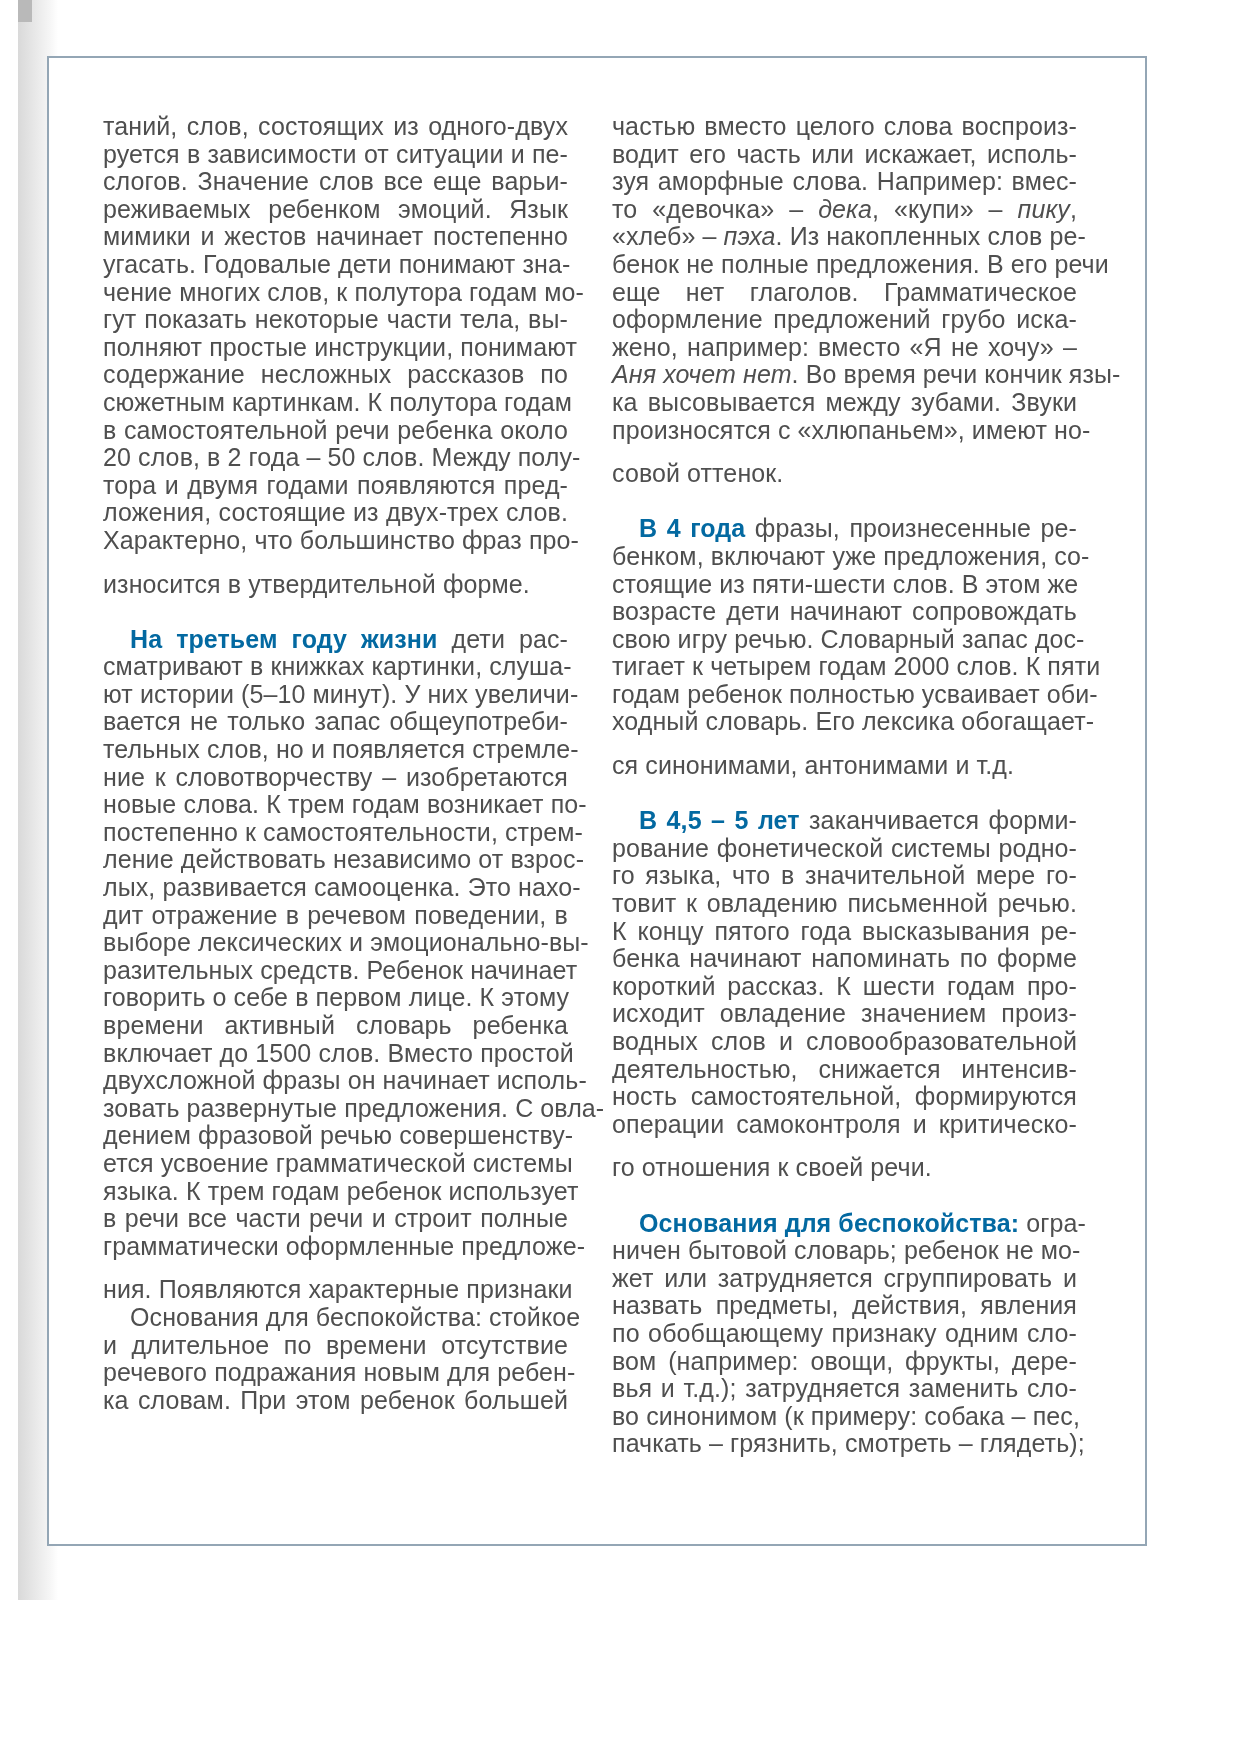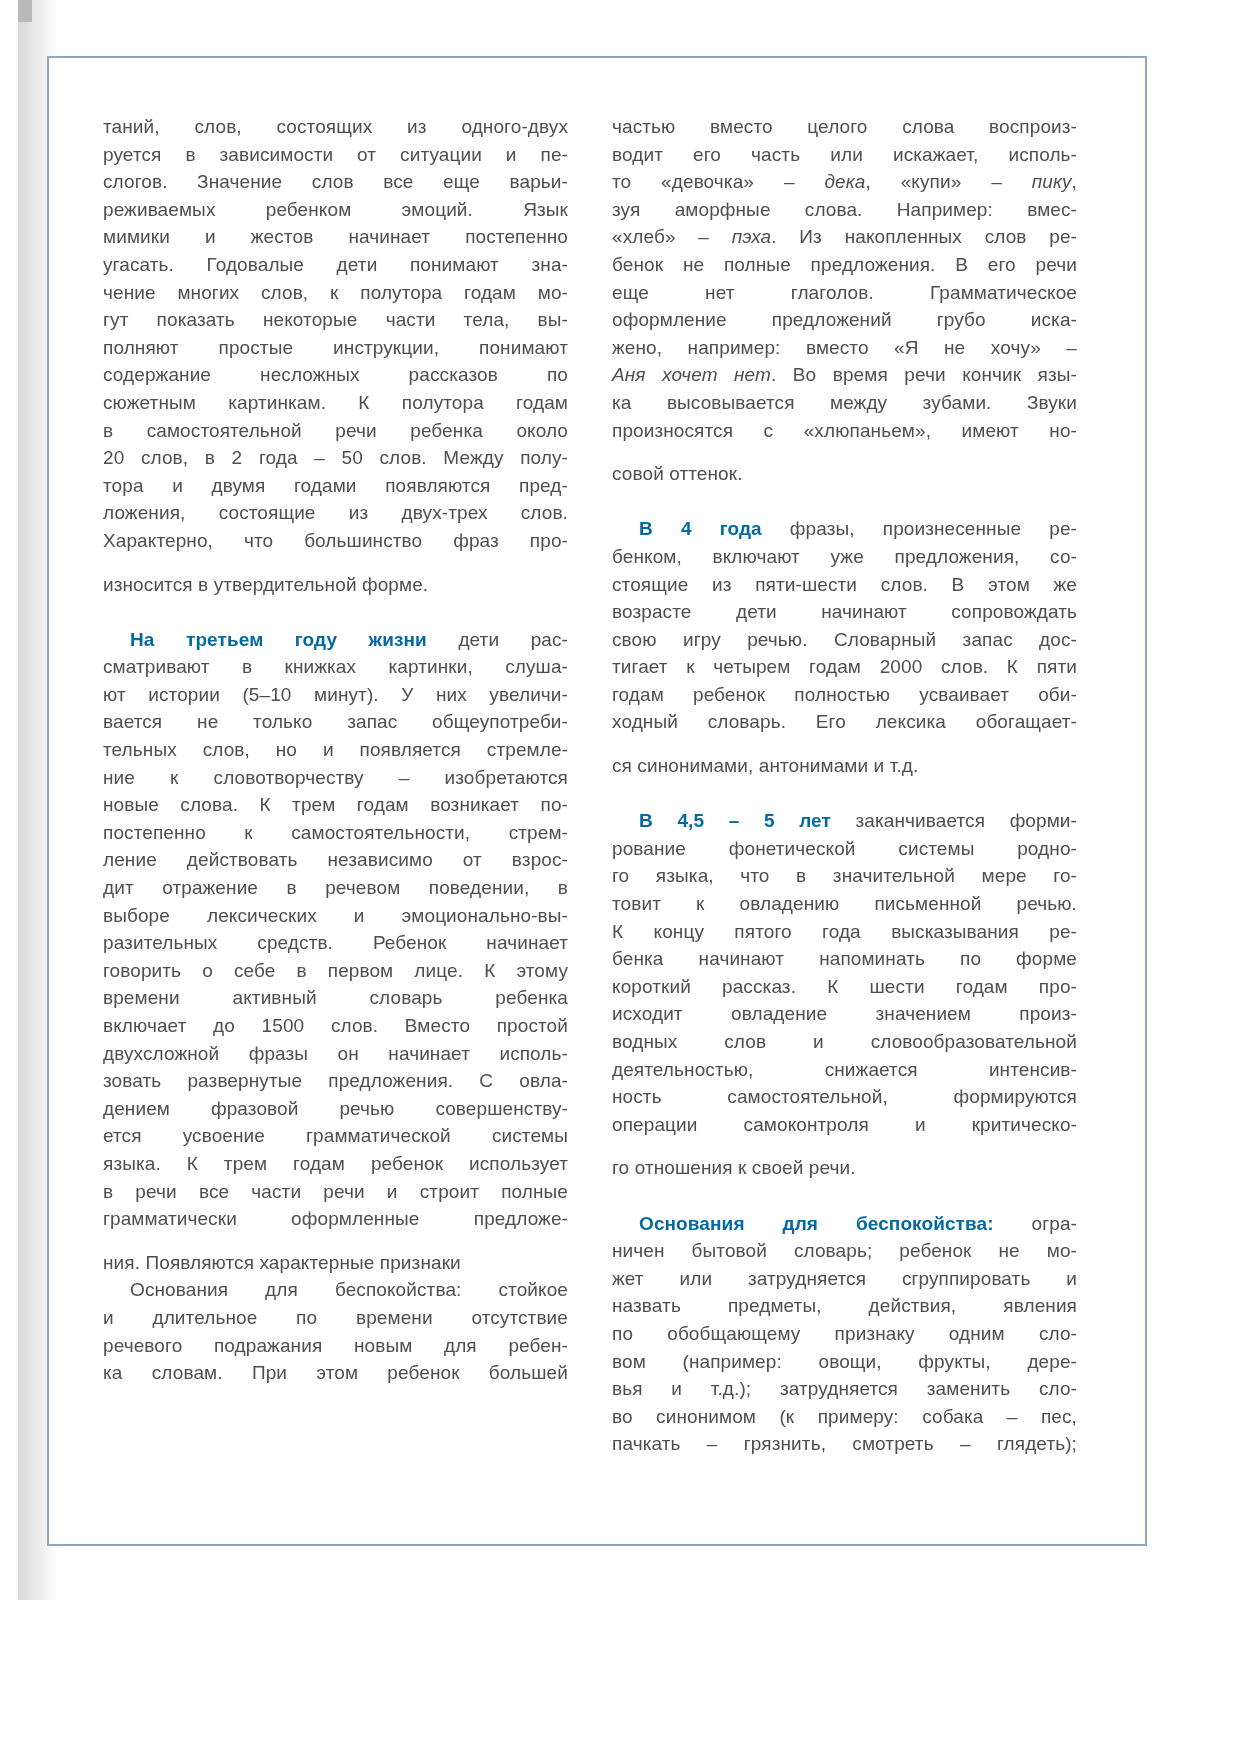--- a/index.html
+++ b/index.html
@@ -16,21 +16,21 @@
   .gutter-top {
     position: absolute; left: 18px; top: 0; width: 14px; height: 22px;
     background: #b9b9b9;
   }
   .frame {
     position: absolute; left: 47px; top: 56px; width: 1100px; height: 1490px;
     border: 2px solid #94a6b5; box-sizing: border-box; background: #fff;
   }
   .col {
     position: absolute; top: 113px; width: 465px;
-    font-size: 19px; line-height: 27.6px;
+    font-size: 25px; line-height: 27.6px;
     text-align: justify; letter-spacing: 0.1px;
   }
   .col.left { left: 103px; }
   .col.right { left: 612px; }
   .col p { margin: 0; text-indent: 0; }
   .col p.gap { margin-top: 27.6px; }
   .line { display: block; text-align: justify; text-align-last: justify; white-space: nowrap; }
   .line.last { text-align-last: left; margin-top: 16px; }
   b { font-weight: bold; color: #0369a1; }
   i { font-style: italic; }
@@ -66,20 +66,21 @@
   <p class="gap">
     <span class="line" style="padding-left:27px;"><b>На третьем году жизни</b><span> дети рас-</span></span>
     <span class="line">сматривают в книжках картинки, слуша-</span>
     <span class="line">ют истории (5–10 минут). У них увеличи-</span>
     <span class="line">вается не только запас общеупотреби-</span>
     <span class="line">тельных слов, но и появляется стремле-</span>
     <span class="line">ние к словотворчеству – изобретаются</span>
     <span class="line">новые слова. К трем годам возникает по-</span>
     <span class="line">постепенно к самостоятельности, стрем-</span>
     <span class="line">ление действовать независимо от взрос-</span>
+    <span class="line">лых, развивается самооценка. Это нахо-</span>
     <span class="line">дит отражение в речевом поведении, в</span>
     <span class="line">выборе лексических и эмоционально-вы-</span>
     <span class="line">разительных средств. Ребенок начинает</span>
     <span class="line">говорить о себе в первом лице. К этому</span>
     <span class="line">времени активный словарь ребенка</span>
     <span class="line">включает до 1500 слов. Вместо простой</span>
     <span class="line">двухсложной фразы он начинает исполь-</span>
     <span class="line">зовать развернутые предложения. С овла-</span>
     <span class="line">дением фразовой речью совершенству-</span>
     <span class="line">ется усвоение грамматической системы</span>
@@ -94,22 +95,22 @@
     <span class="line">и длительное по времени отсутствие</span>
     <span class="line">речевого подражания новым для ребен-</span>
     <span class="line">ка словам. При этом ребенок большей</span>
   </p>
 </div>
 
 <div class="col right">
   <p>
     <span class="line">частью вместо целого слова воспроиз-</span>
     <span class="line">водит его часть или искажает, исполь-</span>
+    <span class="line">зуя аморфные слова. Например: вмес-</span>
     <span class="line"><span>то «девочка» – </span><i>дека</i><span>, «купи» – </span><i>пику</i><span>,</span></span>
-    <span class="line">зуя аморфные слова. Например: вмес-</span>
     <span class="line"><span>«хлеб» – </span><i>пэха</i><span>. Из накопленных слов ре-</span></span>
     <span class="line">бенок не полные предложения. В его речи</span>
     <span class="line">еще нет глаголов. Грамматическое</span>
     <span class="line">оформление предложений грубо иска-</span>
     <span class="line">жено, например: вместо «Я не хочу» –</span>
     <span class="line"><i>Аня хочет нет</i><span>. Во время речи кончик язы-</span></span>
     <span class="line">ка высовывается между зубами. Звуки</span>
     <span class="line">произносятся с «хлюпаньем», имеют но-</span>
     <span class="line last">совой оттенок.</span>
   </p>

